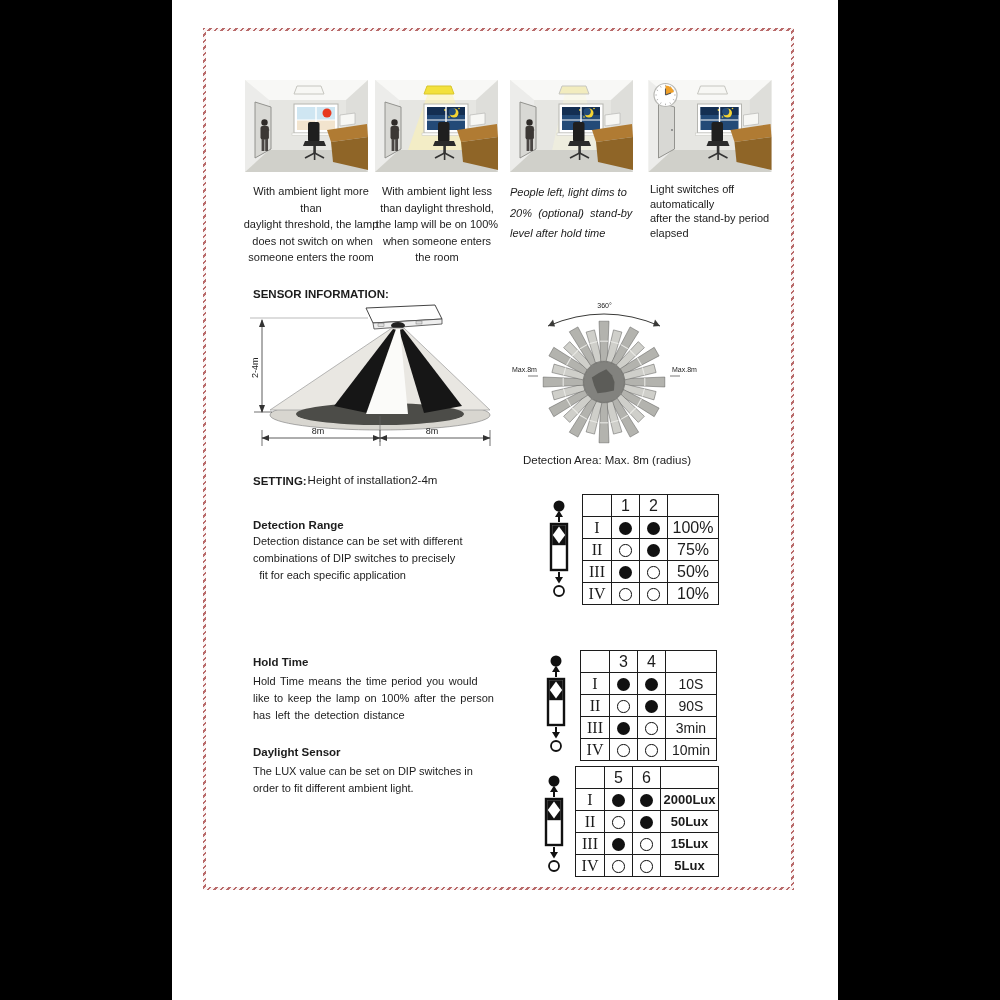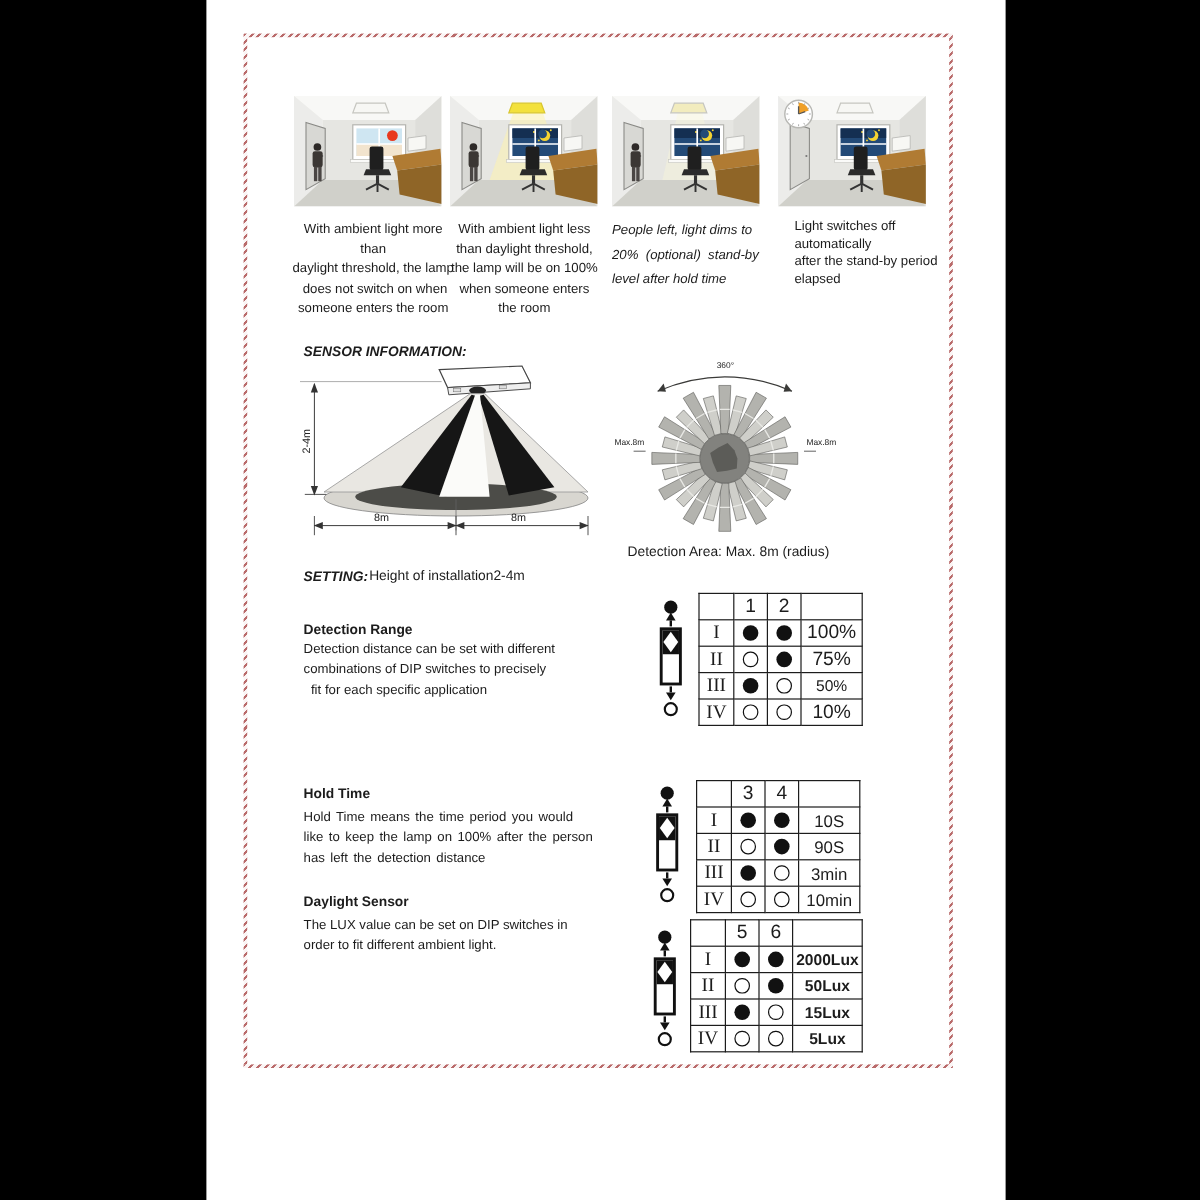--- a/index.html
+++ b/index.html
@@ -4,21 +4,21 @@
 <style>
   html,body{margin:0;padding:0;background:#000;}
   .canvas{position:relative;width:956px;height:1000px;background:#000;overflow:hidden;
           font-family:"Liberation Sans",sans-serif;color:#1c1c1c;}
   .page{position:absolute;left:172px;top:0;width:666px;height:1000px;background:#fff;}
   .frame{position:absolute;left:31px;top:28px;width:591px;height:862px;box-sizing:border-box;
          border:3px solid transparent;
          border-image:repeating-linear-gradient(135deg,#b96a6a 0 1.8px,#faf4f4 1.8px 4.6px) 3;}
   .abs{position:absolute;}
   .cap{font-size:11px;line-height:16.5px;white-space:pre-wrap;}
-  .head-italic{font-size:11.5px;font-weight:bold;font-style:italic;}
+  .head-italic{font-size:11.5px;font-weight:bold;}
   .sec-title{font-size:11.5px;font-weight:bold;}
   .body-text{font-size:11px;line-height:17px;white-space:pre-wrap;}
   .diag-cap{font-size:11.5px;text-align:center;}
   table.dip{border-collapse:collapse;background:#fff;}
   table.dip td{border:1.6px solid #1c1c1c;text-align:center;padding:0;height:21px;}
   table.dip td.lbl{width:28px;font-family:"Liberation Serif",serif;font-size:16px;}
   table.dip td.sw{width:27px;}
   table.dip td.num{font-size:16px;}
   table.dip td.val{width:50px;font-size:15px;}
   table.dip.dip2 td.val{font-size:14px;}
@@ -232,21 +232,21 @@
  does not switch on when
 someone enters the room</div>
   <div class="abs cap" style="left:201px;top:183px;width:128px;text-align:center;">With ambient light less
 than daylight threshold,
 the lamp will be on 100%
 when someone enters
 the room</div>
   <div class="abs cap" style="left:338px;top:182px;width:132px;line-height:20.5px;font-style:italic;">People left, light dims to
 20%  (optional)  stand-by
 level after hold time</div>
-  <div class="abs cap" style="left:478px;top:182px;width:142px;line-height:14.5px;margin-left:12px;">Light switches off automatically
+  <div class="abs cap" style="left:478px;top:182px;width:142px;line-height:14.5px;">Light switches off automatically
 after the stand-by period
 elapsed</div>
 
   <div class="abs head-italic" style="left:81px;top:288px;">SENSOR INFORMATION:</div>
 
   <svg class="abs" id="cone-svg" style="left:78px;top:302px" width="245" height="150" viewBox="0 0 245 150">
     <line x1="0" y1="16" x2="118" y2="16" stroke="#aaa" stroke-width="0.8"></line>
     <polygon points="116,6 185,3 192,17 123,21" fill="#fff" stroke="#444" stroke-width="1"></polygon>
     <polygon points="123,21 192,17 192,22 124,27" fill="#eee" stroke="#444" stroke-width="0.8"></polygon>
     <ellipse cx="148" cy="23.5" rx="7" ry="3.5" fill="#222"></ellipse>
@@ -367,21 +367,21 @@
     <tr>
             <td class="lbl">II</td>
             <td class="sw"><span class="dot dot-off"></span></td>
             <td class="sw"><span class="dot dot-on"></span></td>
             <td class="val" style="font-size:16px">75%</td>
           </tr>
     <tr>
             <td class="lbl">III</td>
             <td class="sw"><span class="dot dot-on"></span></td>
             <td class="sw"><span class="dot dot-off"></span></td>
-            <td class="val" style="font-size:13px">50%</td>
+            <td class="val" style="font-size:16px">50%</td>
           </tr>
     <tr>
             <td class="lbl">IV</td>
             <td class="sw"><span class="dot dot-off"></span></td>
             <td class="sw"><span class="dot dot-off"></span></td>
             <td class="val" style="font-size:16px">10%</td>
           </tr>
   </tbody>
       </table>
 

